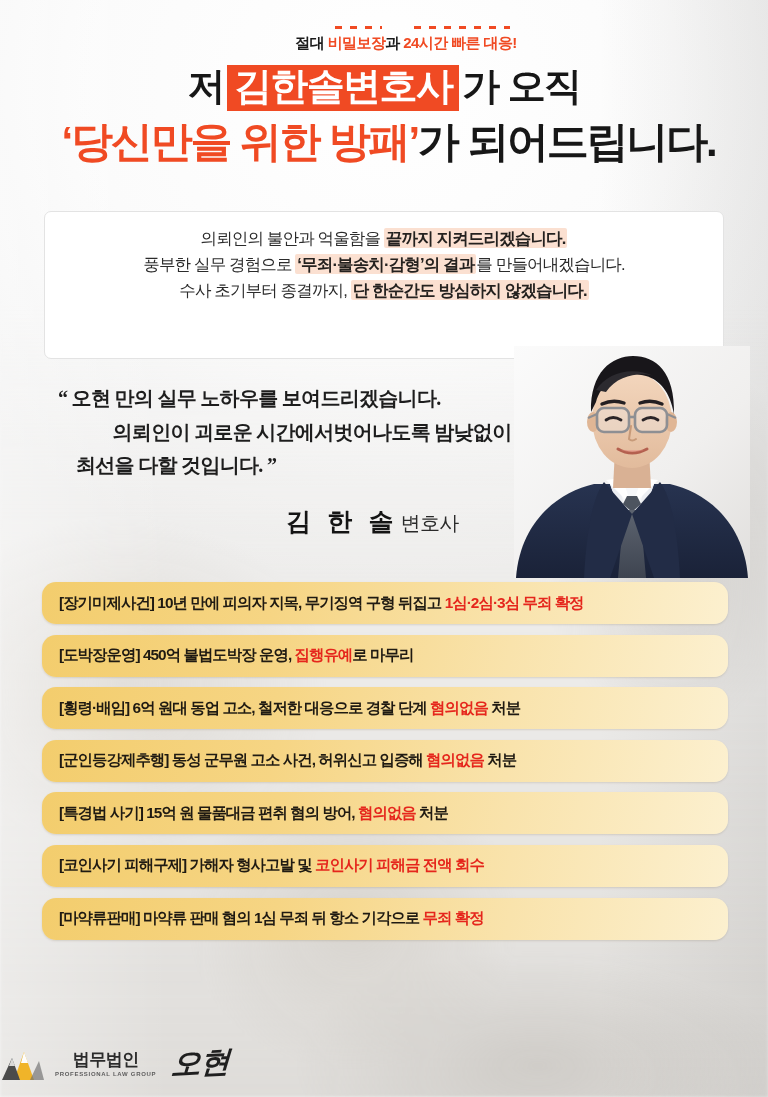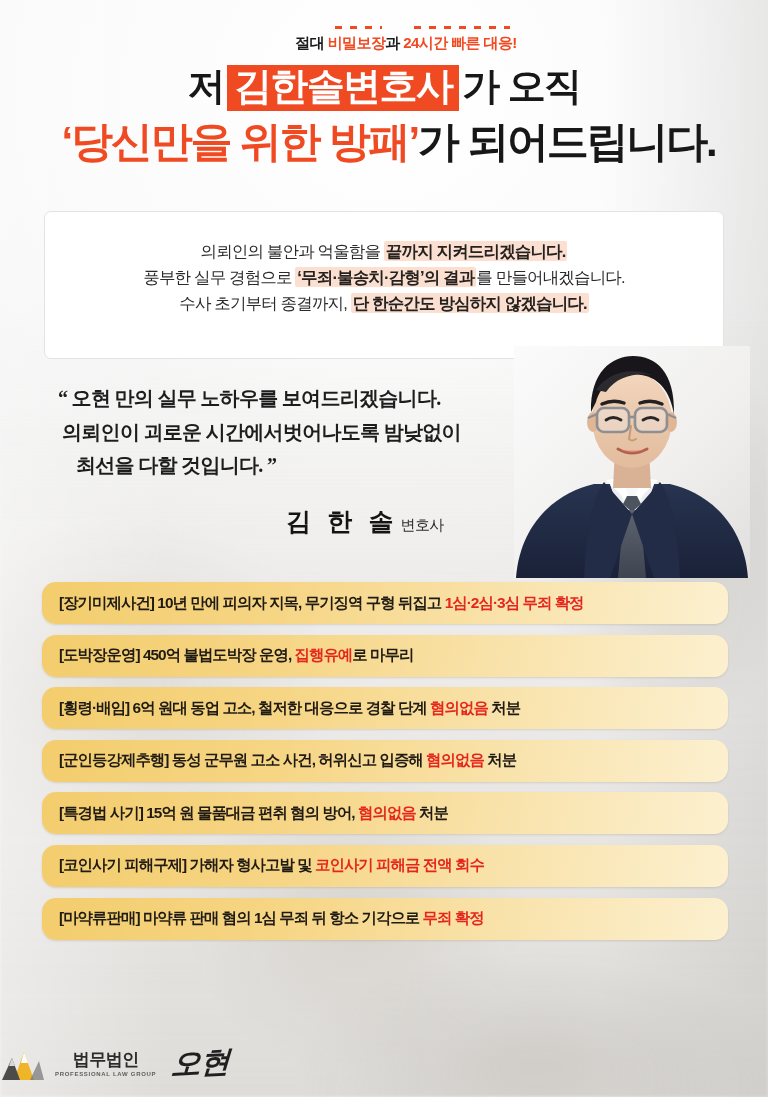--- a/index.html
+++ b/index.html
@@ -99,21 +99,21 @@
 
   
   .promise {
     position:absolute;
     left:44px; top:211px;
     width:680px; height:148px;
     background:rgba(255,255,255,.96);
     border:1px solid #e3e3e3;
     border-radius:7px;
     z-index:4;
-    padding-top:26px;
+    padding-top:13px;
   }
   .promise p {
     text-align:center;
     font-size:16.5px;
     color:#2b2b2b;
     letter-spacing:-.85px;
     line-height:1.58;
     white-space:nowrap;
   }
   .promise .hi {
@@ -133,37 +133,37 @@
     color:#1d1d1d;
   }
   .quote .ql {
     font-size:20px;
     font-weight:bold;
     letter-spacing:-.7px;
     line-height:1.68;
     white-space:nowrap;
   }
   .q1 { padding-left:58px; }
-  .q2 { padding-left:62px; }
+  .q2 { padding-left:84px;text-align:center; }
   .q3 { padding-left:76px; }
 
   .signature {
     margin-top:22px;
     padding-left:286px;
     white-space:nowrap;
     font-family:"Liberation Serif", serif;
   }
   .signature .sname {
     font-size:25px;
     font-weight:bold;
     letter-spacing:5px;
     color:#141414;
   }
   .signature .srole {
-    font-size:15px;
+    font-size:20px;
     letter-spacing:-.6px;
     color:#2a2a2a;
     margin-left:2px;
   }
 
   
   .portrait {
     position:absolute;
     right:18px; bottom:519px;
     width:236px; height:232px;

